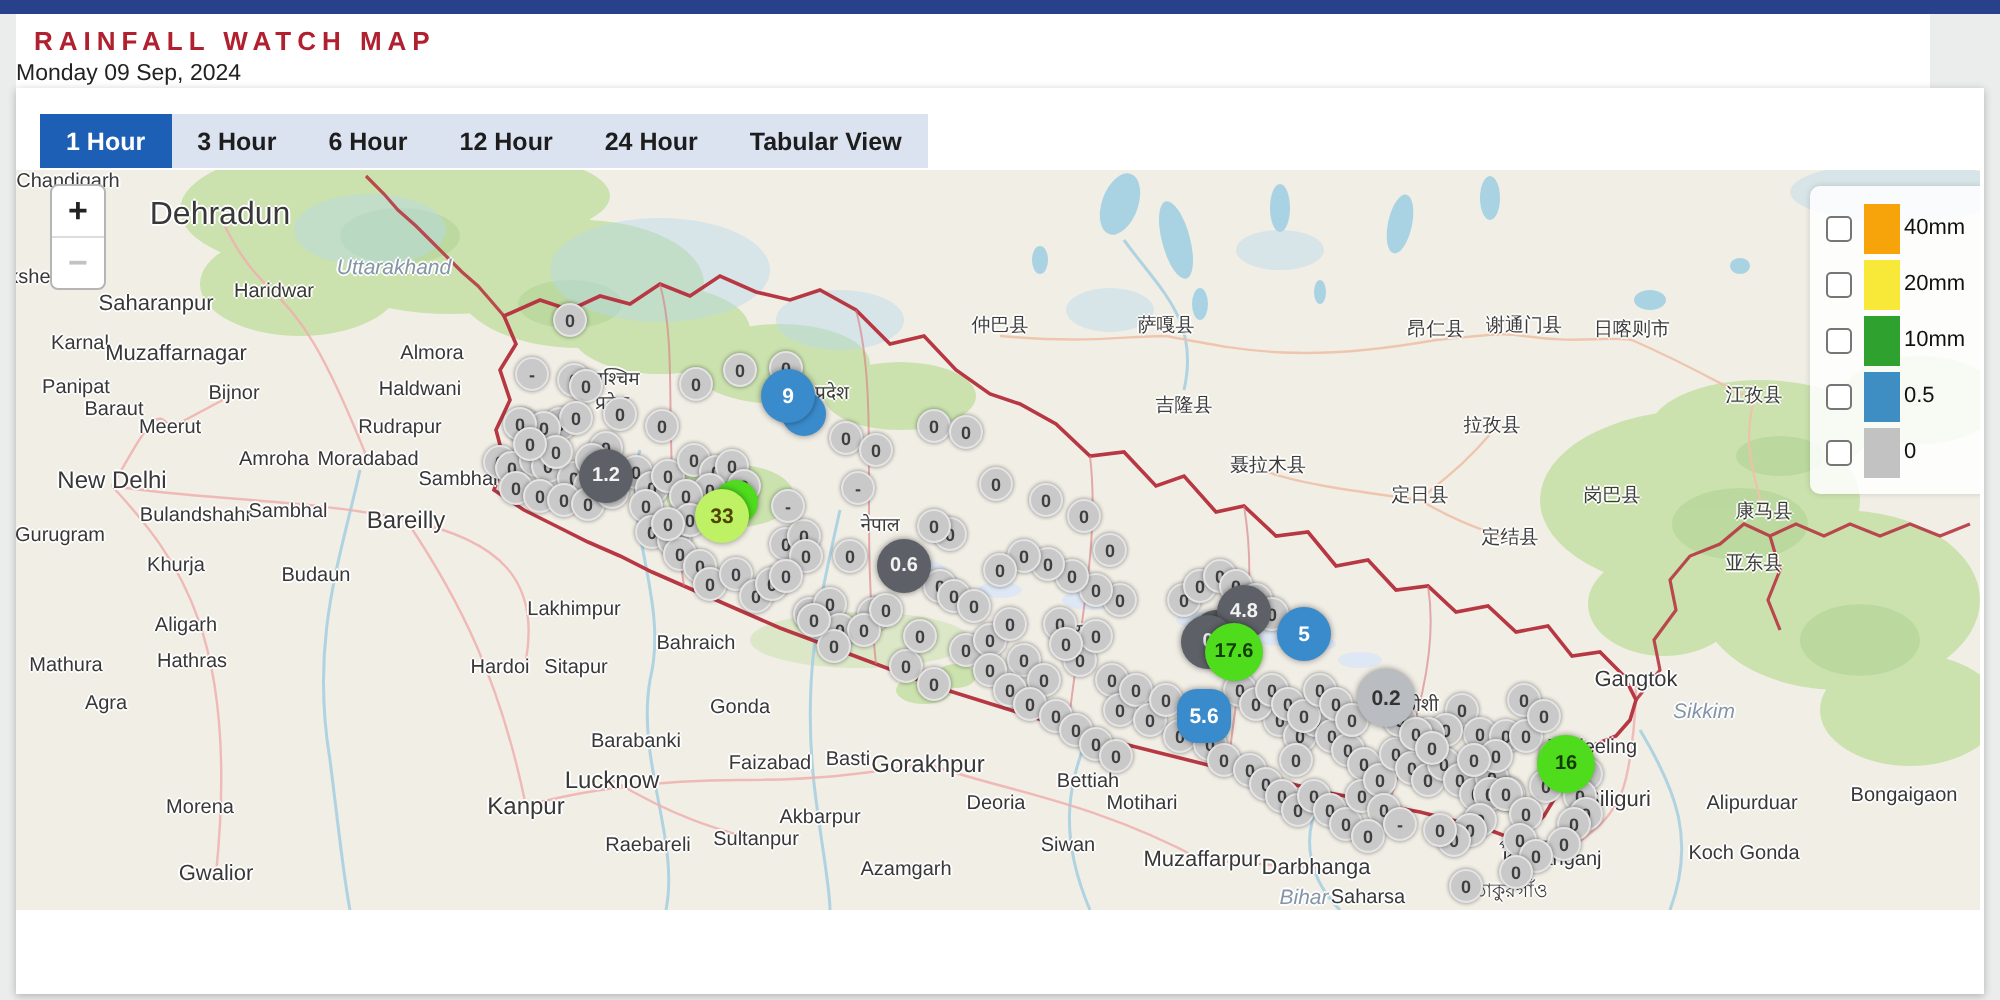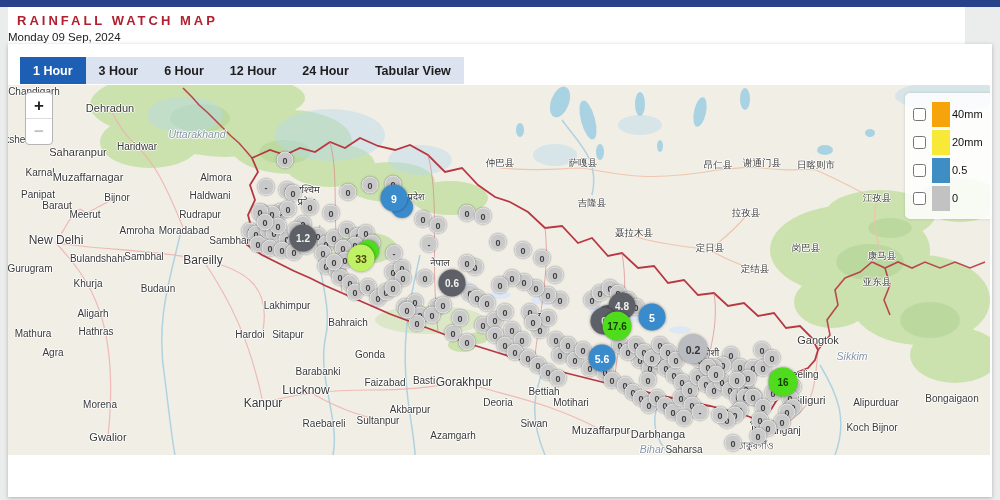--- a/index.html
+++ b/index.html
@@ -196,21 +196,21 @@
         <path d="M428,155 C440,200 430,260 438,332"></path>
         <path d="M545,228 C550,270 540,310 534,364"></path>
         <path d="M622,253 C630,300 618,340 614,385"></path>
         <path d="M714,293 C720,330 705,370 694,403"></path>
       </g>
     </svg>
 
     <div class="layer" id="labels">
         <span class="city" style="left: 34px; top: 91px;">Chandigarh</span>
         <span class="city" style="left: 10px; top: 139px;">Kurukshetra</span>
-        <span class="city" style="left: 110px; top: 108px; font-size: 11px;">Dehradun</span>
+        <span class="city" style="left: 110px; top: 108px; font-size: 16px;">Dehradun</span>
         <span class="city" style="left: 137px; top: 146px;">Haridwar</span>
         <span class="city" style="left: 78px; top: 152px; font-size: 11px;">Saharanpur</span>
         <span class="city" style="left: 40px; top: 172px;">Karnal</span>
         <span class="city" style="left: 88px; top: 177px; font-size: 11px;">Muzaffarnagar</span>
         <span class="city" style="left: 38px; top: 194px;">Panipat</span>
         <span class="city" style="left: 57px; top: 205px;">Baraut</span>
         <span class="city" style="left: 85px; top: 214px;">Meerut</span>
         <span class="city" style="left: 117px; top: 197px;">Bijnor</span>
         <span class="city" style="left: 56px; top: 240px; font-size: 12px;">New Delhi</span>
         <span class="city" style="left: 30px; top: 268px;">Gurugram</span>
@@ -251,21 +251,21 @@
         <span class="city" style="left: 544px; top: 391px;">Bettiah</span>
         <span class="city" style="left: 571px; top: 402px;">Motihari</span>
         <span class="city" style="left: 601px; top: 430px; font-size: 11px;">Muzaffarpur</span>
         <span class="city" style="left: 658px; top: 434px; font-size: 11px;">Darbhanga</span>
         <span class="city" style="left: 684px; top: 449px;">Saharsa</span>
         <span class="city" style="left: 776px; top: 430px;">Kishanganj</span>
         <span class="city" style="left: 809px; top: 400px; font-size: 11px;">Siliguri</span>
         <span class="city" style="left: 796px; top: 374px;">Darjeeling</span>
         <span class="city" style="left: 818px; top: 340px; font-size: 11px;">Gangtok</span>
         <span class="city" style="left: 876px; top: 402px;">Alipurduar</span>
-        <span class="city" style="left: 872px; top: 427px;">Koch Bijnor</span>
+        <span class="city" style="left: 872px; top: 427px;">Koch Gonda</span>
         <span class="city" style="left: 952px; top: 398px;">Bongaigaon</span>
         <span class="region" style="left: 197px; top: 134px;">Uttarakhand</span>
         <span class="region" style="left: 852px; top: 325px; margin-top: 31px;">Sikkim</span>
         <span class="region" style="left: 652px; top: 449px;">Bihar</span>
         <span class="cjk" style="left: 500px; top: 163px;">仲巴县</span>
         <span class="cjk" style="left: 583px; top: 163px;">萨嘎县</span>
         <span class="cjk" style="left: 592px; top: 203px;">吉隆县</span>
         <span class="cjk" style="left: 718px; top: 165px;">昂仁县</span>
         <span class="cjk" style="left: 762px; top: 163px;">谢通门县</span>
         <span class="cjk" style="left: 816px; top: 165px;">日喀则市</span>
@@ -474,21 +474,21 @@
         <div class="mk green" style="left: 368px; top: 251px; width: 22px; height: 22px;"></div>
         <div class="mk dark" style="left: 608px; top: 316px; width: 22px; height: 22px;"></div>
         <div class="mk blue" style="left: 394px; top: 198px;">9</div>
         <div class="mk dark" style="left: 303px; top: 238px;">1.2</div>
         <div class="mk yellow" style="left: 361px; top: 258px;">33</div>
         <div class="mk dark" style="left: 452px; top: 283px;">0.6</div>
         <div class="mk dark" style="left: 622px; top: 306px;">4.8</div>
         <div class="mk dark" style="left: 604px; top: 321px;">0</div>
         <div class="mk green" style="left: 617px; top: 326px;">17.6</div>
         <div class="mk blue" style="left: 652px; top: 317px;">5</div>
-        <div class="mk blue" style="left: 602px; top: 358px;">5.6</div>
+        <div class="mk blue" style="left: 602px; top: 358px; border-radius: 10px;">5.6</div>
         <div class="mk biggray" style="left: 693px; top: 349px;">0.2</div>
         <div class="mk green" style="left: 783px; top: 382px;">16</div>
       </div>
 
     <div class="zoomctl">
       <div class="zbtn">+</div>
       <div class="zbtn disabled">−</div>
     </div>
 
     <div class="legend" id="legend">
@@ -497,20 +497,25 @@
           <div class="lswatch" style="background: rgb(247, 164, 10);"></div>
           <span class="llabel">40mm</span>
         </div>
         <div class="lrow">
           <input type="checkbox" style="">
           <div class="lswatch" style="background: rgb(248, 232, 56);"></div>
           <span class="llabel">20mm</span>
         </div>
         <div class="lrow">
           <input type="checkbox" style="">
+          <div class="lswatch" style="background: rgb(47, 161, 47);"></div>
+          <span class="llabel">10mm</span>
+        </div>
+        <div class="lrow">
+          <input type="checkbox" style="">
           <div class="lswatch" style="background: rgb(62, 142, 196);"></div>
           <span class="llabel">0.5</span>
         </div>
         <div class="lrow">
           <input type="checkbox" style="">
           <div class="lswatch" style="background: rgb(194, 194, 194);"></div>
           <span class="llabel">0</span>
         </div>
       </div>
 

